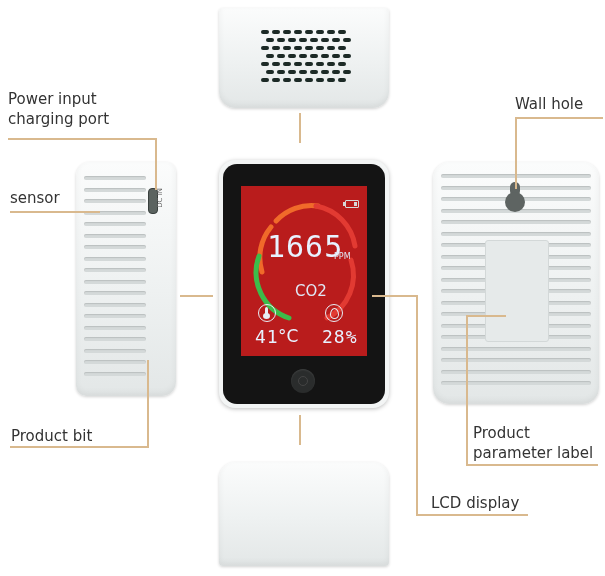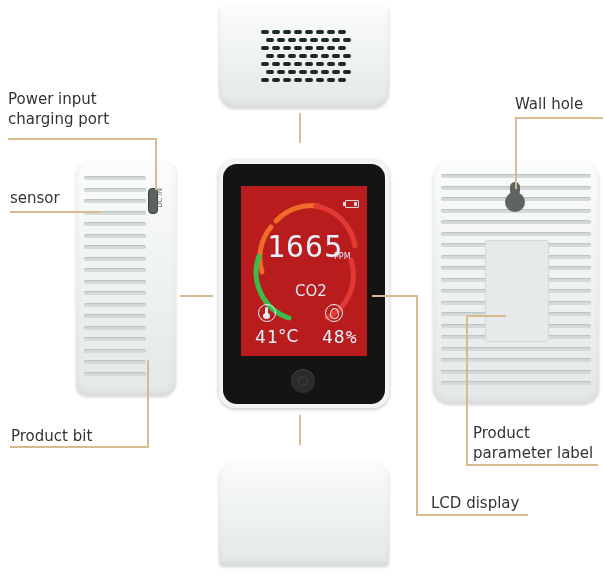--- a/index.html
+++ b/index.html
@@ -134,21 +134,21 @@
       <div class="abs" style="left:54px;top:96px;font-size:15px;color:#e0e8f5;">CO2</div>
       <div class="abs" style="left:17px;top:118px;width:16px;height:16px;border:1.5px solid #e8eef5;border-radius:50%;">
         <div style="position:absolute;left:6px;top:2px;width:3px;height:8px;background:#e8eef5;border-radius:2px;"></div>
         <div style="position:absolute;left:4px;top:8px;width:7px;height:6px;background:#e8eef5;border-radius:50%;"></div>
       </div>
       <div class="abs" style="left:84px;top:118px;width:16px;height:16px;border:1.5px solid #e8eef5;border-radius:50%;">
         <div style="position:absolute;left:4px;top:3px;width:7px;height:9px;border:1.5px solid #e8eef5;border-radius:50% 50% 50% 50% / 60% 60% 40% 40%;"></div>
       </div>
       <div class="abs lcd-digit" style="left:14px;top:140px;font-size:18px;">41</div>
       <div class="abs" style="left:37px;top:140px;font-size:17px;color:#e8f2ff;">°C</div>
-      <div class="abs lcd-digit" style="left:81px;top:140px;font-size:18px;">48%</div>
+      <div class="abs lcd-digit" style="left:81px;top:140px;font-size:18px;">28%</div>
     </div>
     <div class="abs" style="left:68px;top:205px;width:24px;height:24px;border-radius:50%;background:#2a2c2c;box-shadow:inset 0 1px 2px rgba(255,255,255,.1);">
       <div style="position:absolute;left:7px;top:7px;width:8px;height:8px;border:1.5px solid #444;border-radius:50%;"></div>
     </div>
   </div>
 </div>
 <div class="leader" style="left:372px;top:295px;width:45px;height:2px;"></div>
 <div class="leader" style="left:416px;top:295px;width:2px;height:220px;"></div>
 <div class="leader" style="left:416px;top:514px;width:112px;height:2px;"></div>
 <div class="label" style="left:431px;top:493px;">LCD display</div>

